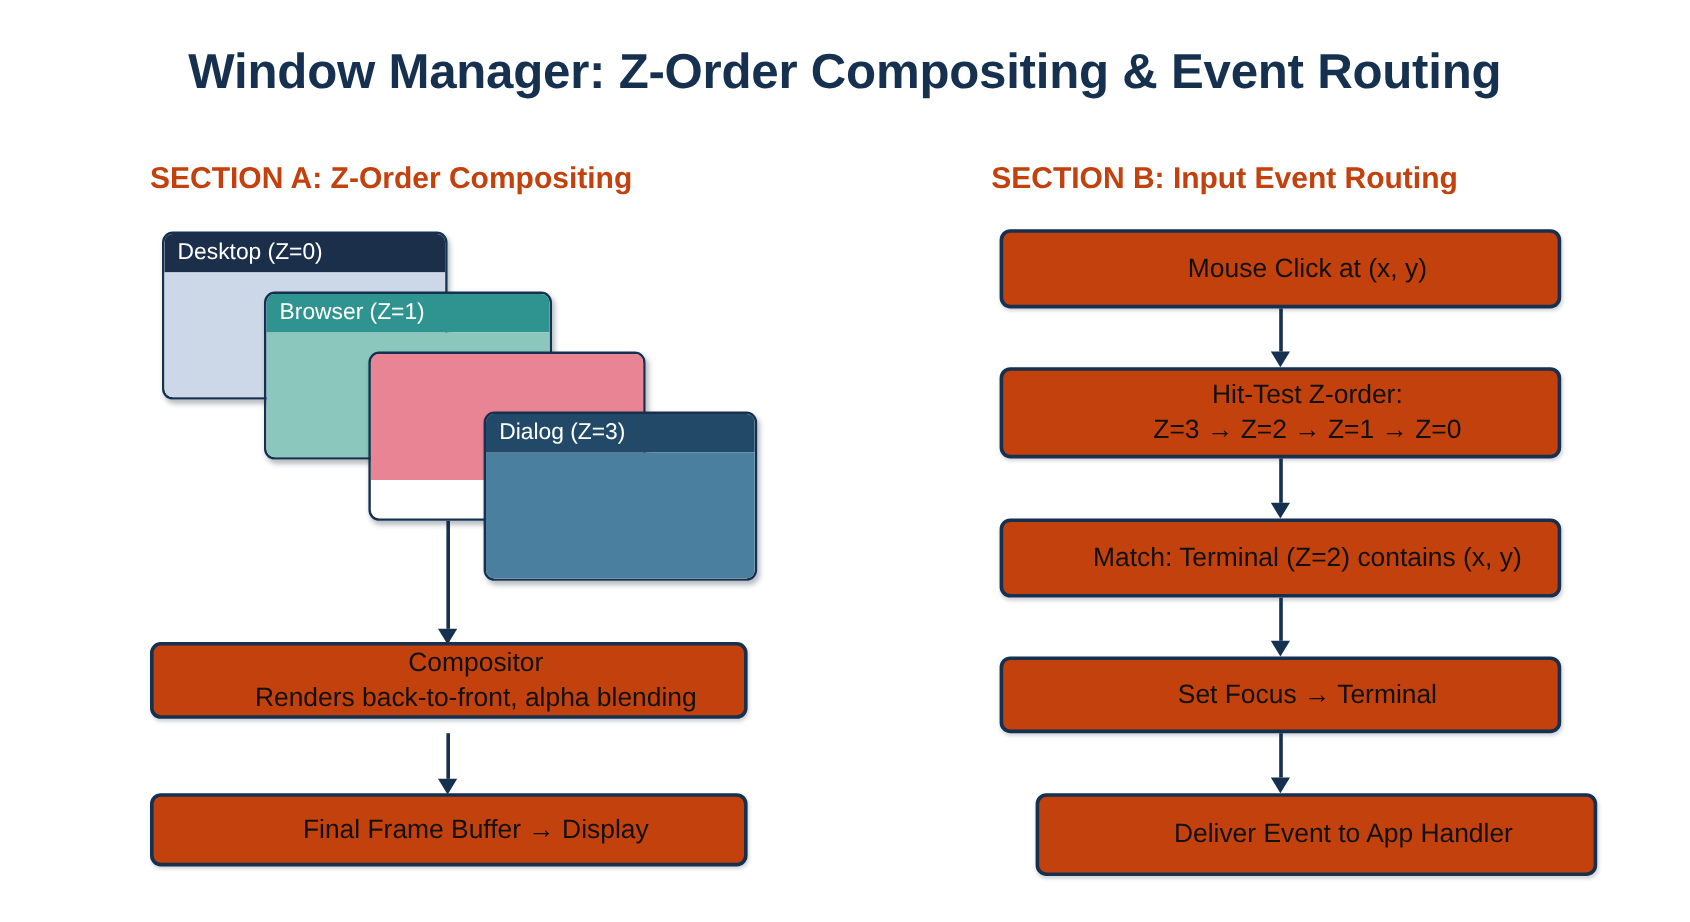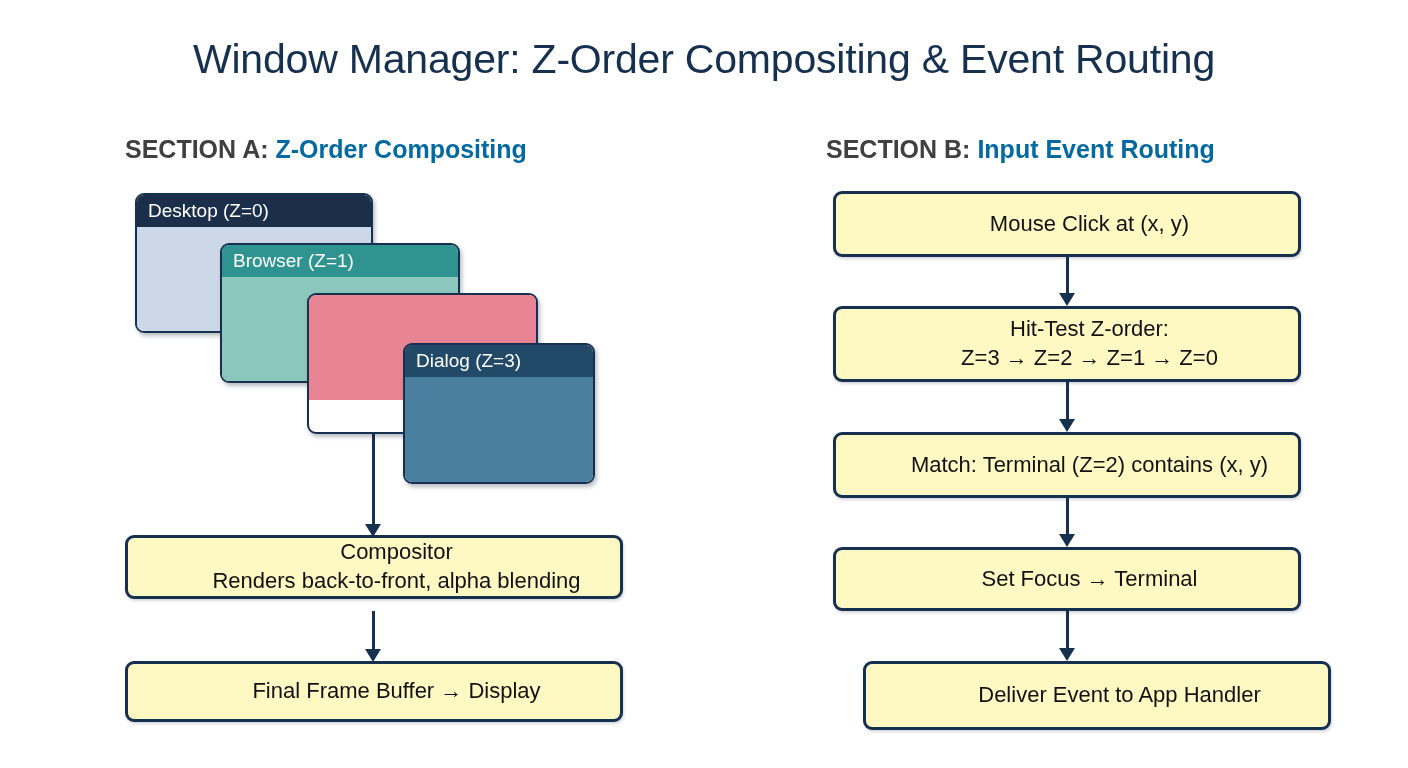--- a/index.html
+++ b/index.html
@@ -18,35 +18,35 @@
   }
 
   
   #page-title {
     position: absolute;
     left: 0;
     top: 36px;
     width: 1408px;
     text-align: center;
     font-size: 41px;
-    font-weight: normal;
+    font-weight: bold;
     color: #16304f;
     letter-spacing: -0.2px;
     white-space: nowrap;
   }
 
   
   .section-heading {
     position: absolute;
     font-size: 25px;
     font-weight: bold;
     white-space: nowrap;
   }
-  .section-heading .sec-label { color: #404040; }
-  .section-heading .sec-name  { color: #0369a1; }
+  .section-heading .sec-label { color: #c2410c; }
+  .section-heading .sec-name  { color: #c2410c; }
 
   #section-a-heading { left: 125px; top: 135px; }
   #section-b-heading { left: 826px; top: 135px; }
 
   
   #window-stack {
     position: absolute;
     left: 0; top: 0;
     width: 1408px; height: 768px;
     pointer-events: none;
@@ -71,21 +71,21 @@
     white-space: nowrap;
   }
   .window-body { height: calc(100% - 32px); }
 
   
   .flow-box {
     position: absolute;
     box-sizing: border-box;
     border: 3px solid #16304f;
     border-radius: 9px;
-    background: #fef9c3;
+    background: #c2410c;
     display: flex;
     flex-direction: column;
     align-items: center;
     justify-content: center;
     text-align: center;
     font-size: 22px;
     color: #111111;
     line-height: 1.30;
     box-shadow: 1px 2px 3px rgba(20,35,55,0.18);
     padding-left: 45px;
@@ -142,21 +142,21 @@
     <div class="window-titlebar" style="background:#2f9490;">
       <span>Browser (Z=1)</span>
     </div>
     <div class="window-body" style="background:#8bc7bd;"></div>
   </div>
 
   <div class="window-card" style="left:307px; top:293px; width:231px; height:141px; z-index:3;">
     <div class="window-body" style="background:#e98494;"></div>
   </div>
 
-  <div class="window-card" style="left:403px; top:343px; width:192px; height:141px; z-index:4;">
+  <div class="window-card" style="left:403px; top:343px; width:228px; height:141px; z-index:4;">
     <div class="window-titlebar" style="background:#224a68;">
       <span>Dialog (Z=3)</span>
     </div>
     <div class="window-body" style="background:#4a7fa0;"></div>
   </div>
 
 </div>
 
 <div class="arrow" style="left:358px; top:434px; width:30px; height:103px; z-index:0;">
   <div class="shaft" style="height:90px;"></div>

